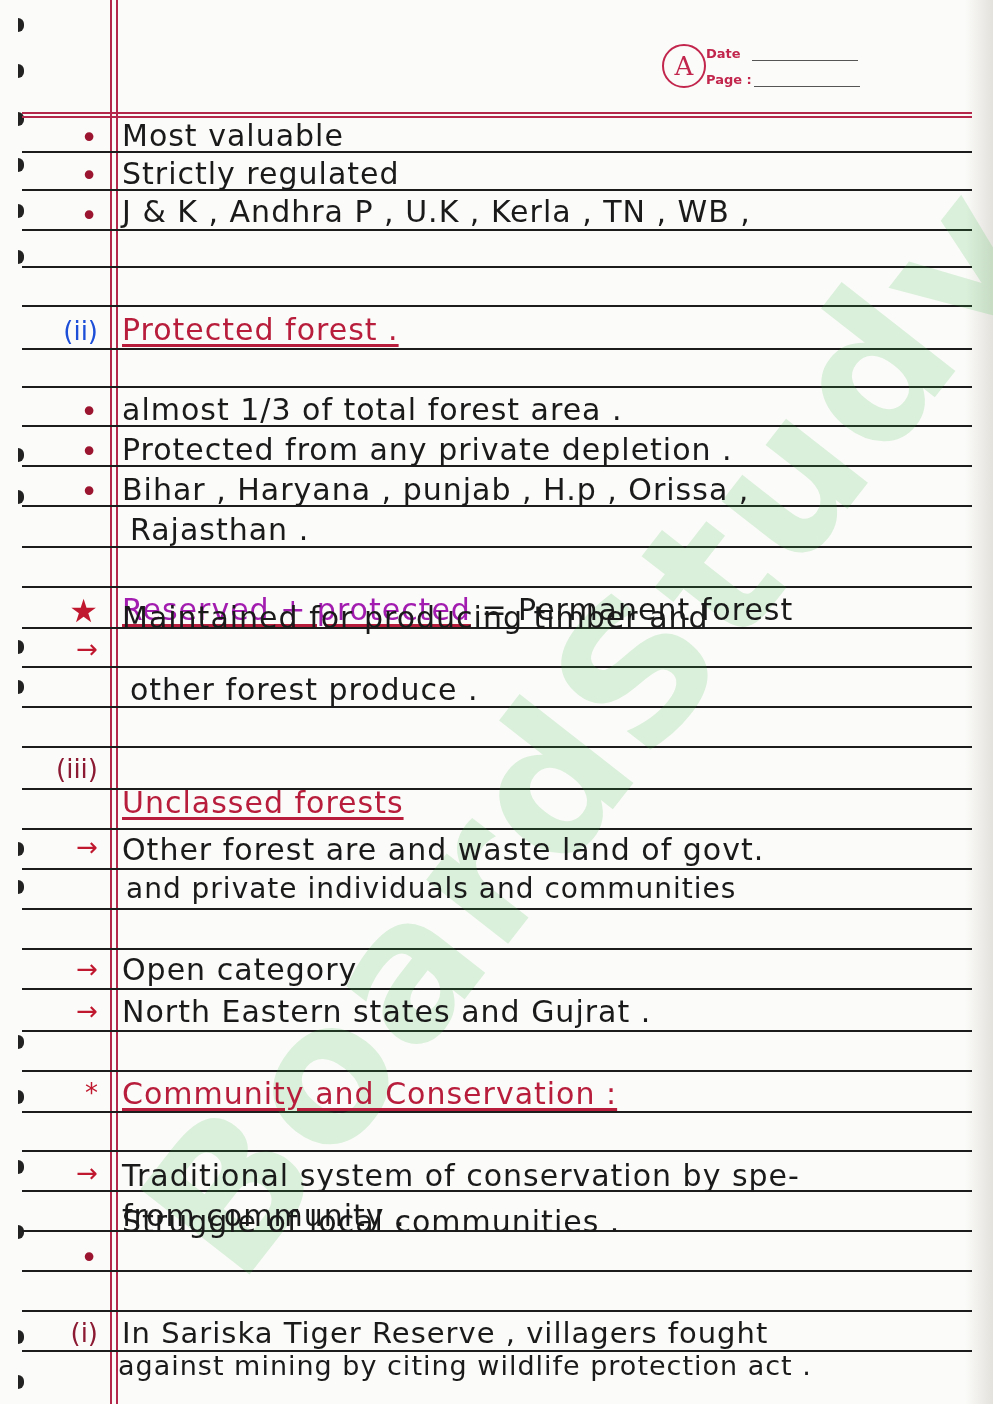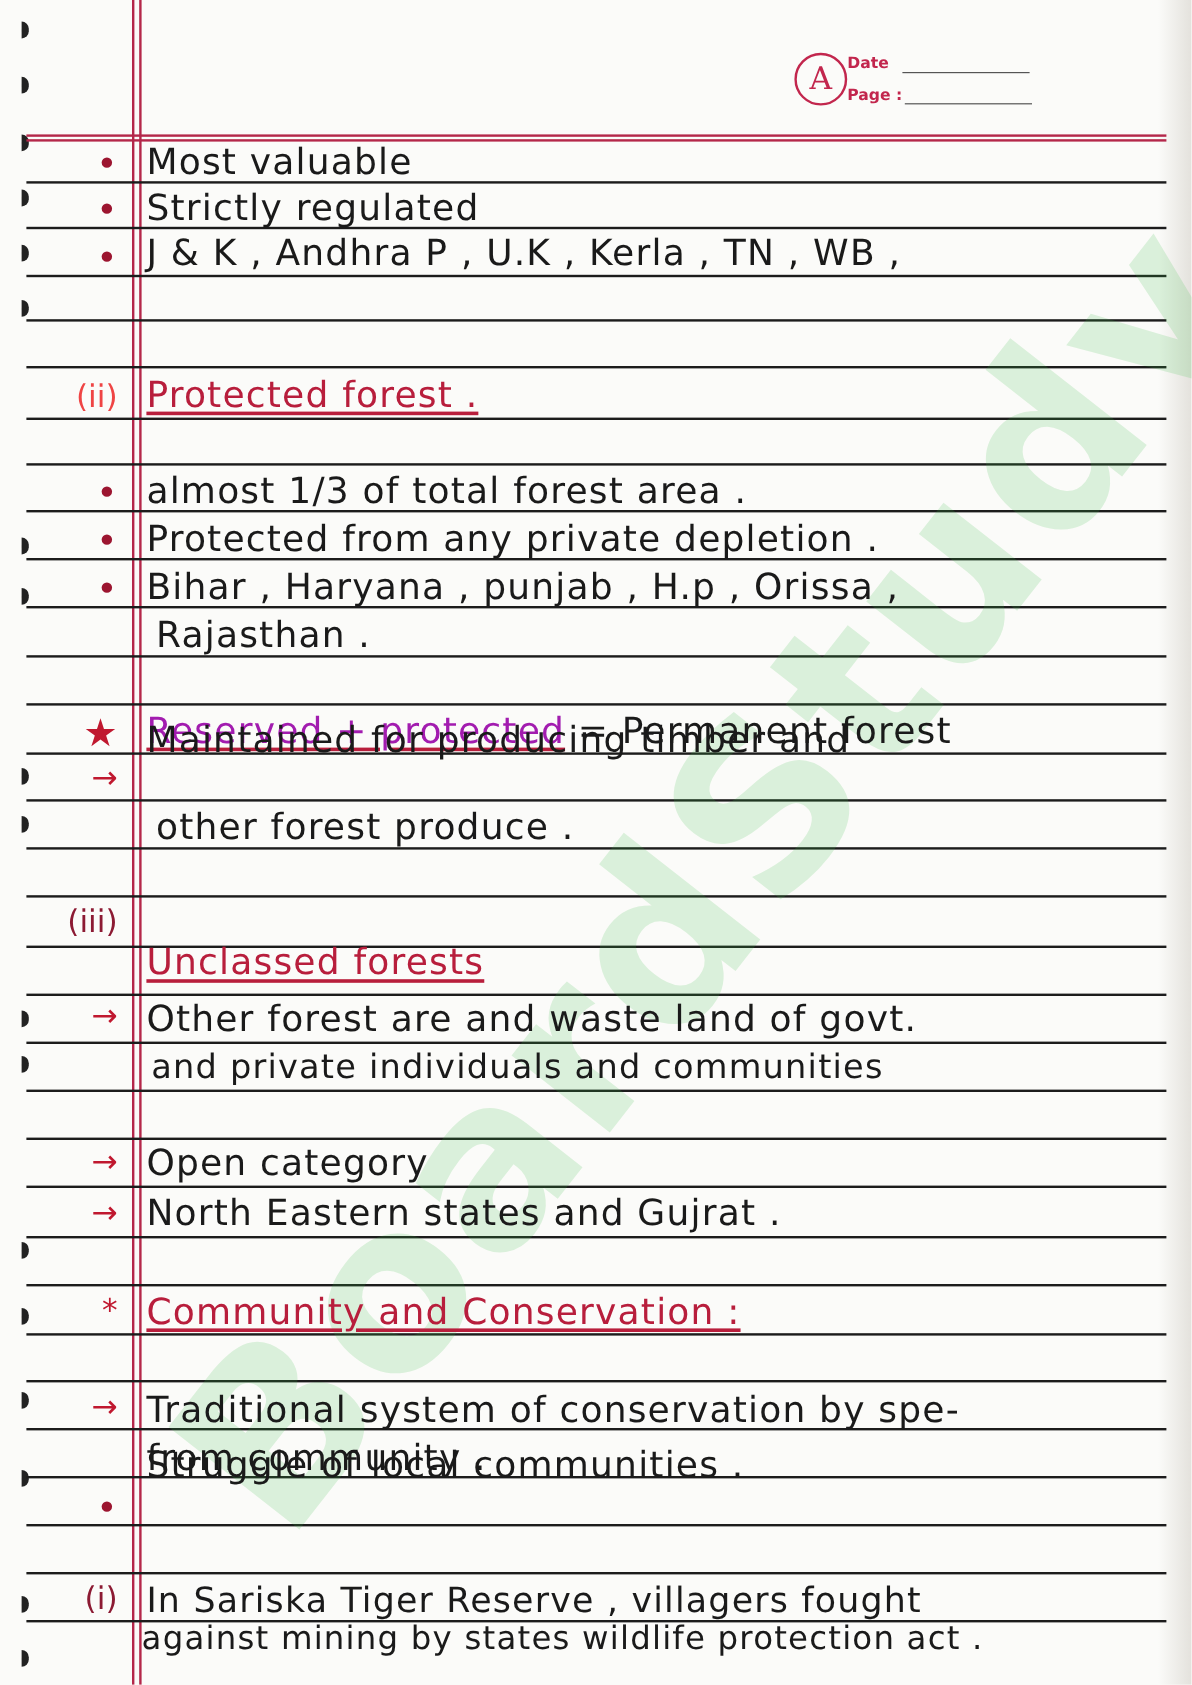--- a/index.html
+++ b/index.html
@@ -109,21 +109,21 @@
   <span class="marker dot" style="top:120px">•</span>
   <span class="line" style="top:118px">Most valuable</span>
 
   <span class="marker dot" style="top:158px">•</span>
   <span class="line" style="top:156px">Strictly regulated</span>
 
   <span class="marker dot" style="top:198px">•</span>
   <span class="line" style="top:194px">J &amp; K , Andhra P , U.K , Kerla , TN , WB ,</span>
 
 
-  <span class="marker red" style="top:316px; color:#ef4444">(ii)</span>
+  <span class="marker red" style="top:316px; color:#1d4ed8">(ii)</span>
   <span class="line red underline" style="top:312px">Protected forest .</span>
 
   <span class="marker dot" style="top:394px">•</span>
   <span class="line" style="top:392px">almost 1/3 of total forest area .</span>
 
   <span class="marker dot" style="top:434px">•</span>
   <span class="line" style="top:432px">Protected from any private depletion .</span>
 
   <span class="marker dot" style="top:474px">•</span>
   <span class="line" style="top:512px; left:130px">Rajasthan .</span>
@@ -162,14 +162,14 @@
   <span class="line" style="top:1158px">Traditional system of conservation by spe-</span>
 
   <span class="line" style="top:1198px">from community .</span>
 
   <span class="marker dot" style="top:1240px">•</span>
   <span class="line" style="top:1204px">Struggle of local communities .</span>
 
   <span class="marker" style="top:1318px; color:#8c1a33">(i)</span>
   <span class="line" style="top:1316px; font-size:29px">In Sariska Tiger Reserve , villagers fought</span>
 
-  <span class="line" style="top:1350px; left:118px; font-size:27px">against mining by states wildlife protection act .</span>
+  <span class="line" style="top:1350px; left:118px; font-size:27px">against mining by citing wildlife protection act .</span>
 </div>
 
 </body></html>

